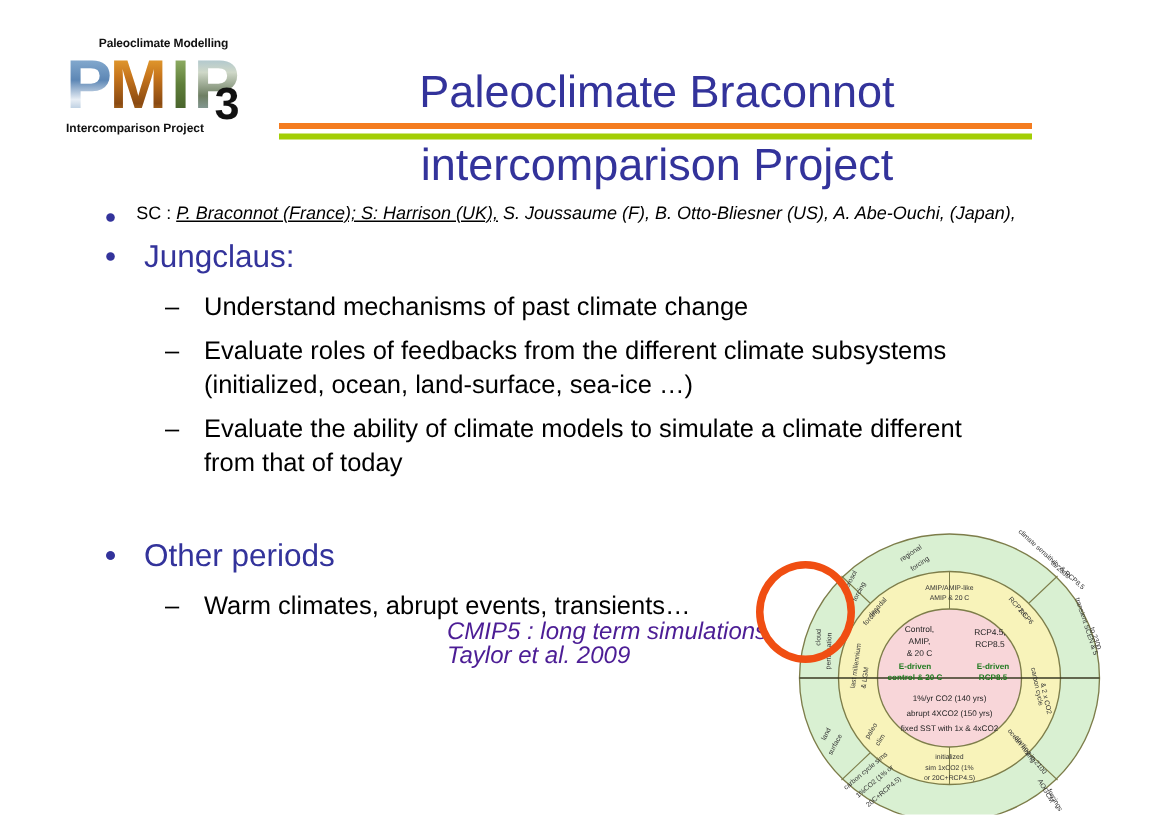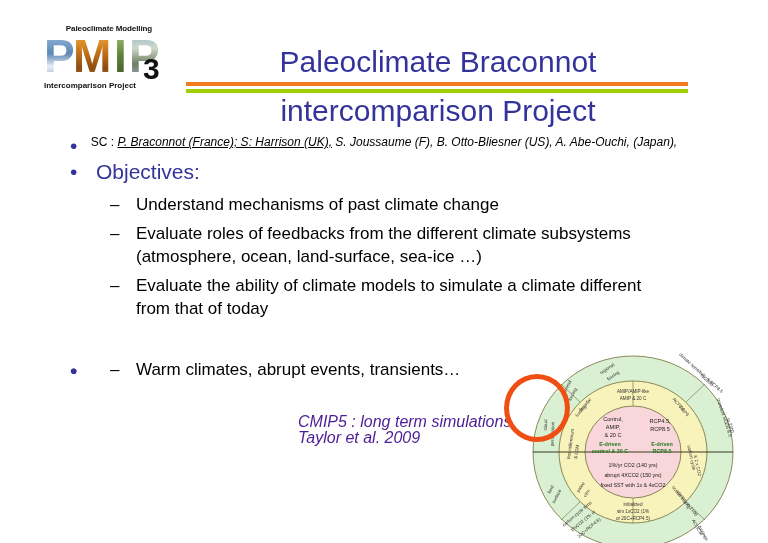--- a/index.html
+++ b/index.html
@@ -209,42 +209,43 @@
     </div>
 
     <div class="subtext">
       <div>
         <span>SC : </span><span class="u">P. Braconnot (France); S: Harrison (UK),</span><span class="it"> S. Joussaume (F), B. Otto-Bliesner (US), A. Abe-Ouchi, (Japan),</span>
       </div>
     </div>
 
     <div class="l1" style="margin-top:10px;">
       <span class="dot">•</span>
-      <span>Objectives</span><span class="colon">:</span>
+      <span>Jungclaus</span><span class="colon">:</span>
     </div>
 
     <div class="l2" style="margin-top:8px;">
       <span class="dash">–</span>
       <span>Understand mechanisms of past climate change</span>
     </div>
     <div class="l2" style="width:500px;">
       <span class="dash">–</span>
-      <span>Evaluate roles of feedbacks from the different climate subsystems (atmosphere, ocean, land-surface, sea-ice …)</span>
+      <span>Evaluate roles of feedbacks from the different climate subsystems (initialized, ocean, land-surface, sea-ice …)</span>
     </div>
     <div class="l2" style="width:520px;">
       <span class="dash">–</span>
       <span>Evaluate the ability of climate models to simulate a climate different from that of today</span>
     </div>
 
     <div class="l1" style="margin-top:38px;">
       <span class="dot">•</span>
     </div>
 
     <div class="l1" style="margin-top:38px;">
       <span class="dot">•</span>
+      <span>Other periods</span>
     </div>
 
     <div class="l2" style="margin-top:8px;">
       <span class="dash">–</span>
       <span>Warm climates, abrupt events, transients…</span>
     </div>
   </div>
 
   <div class="caption">
     <div>CMIP5 : long term simulations</div>

